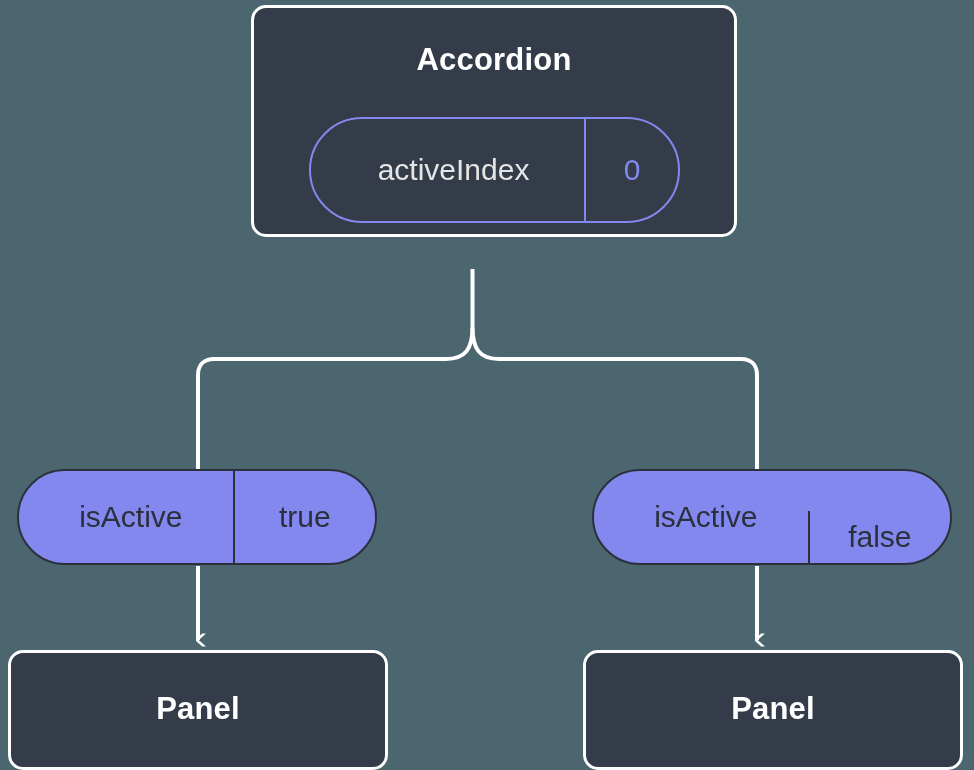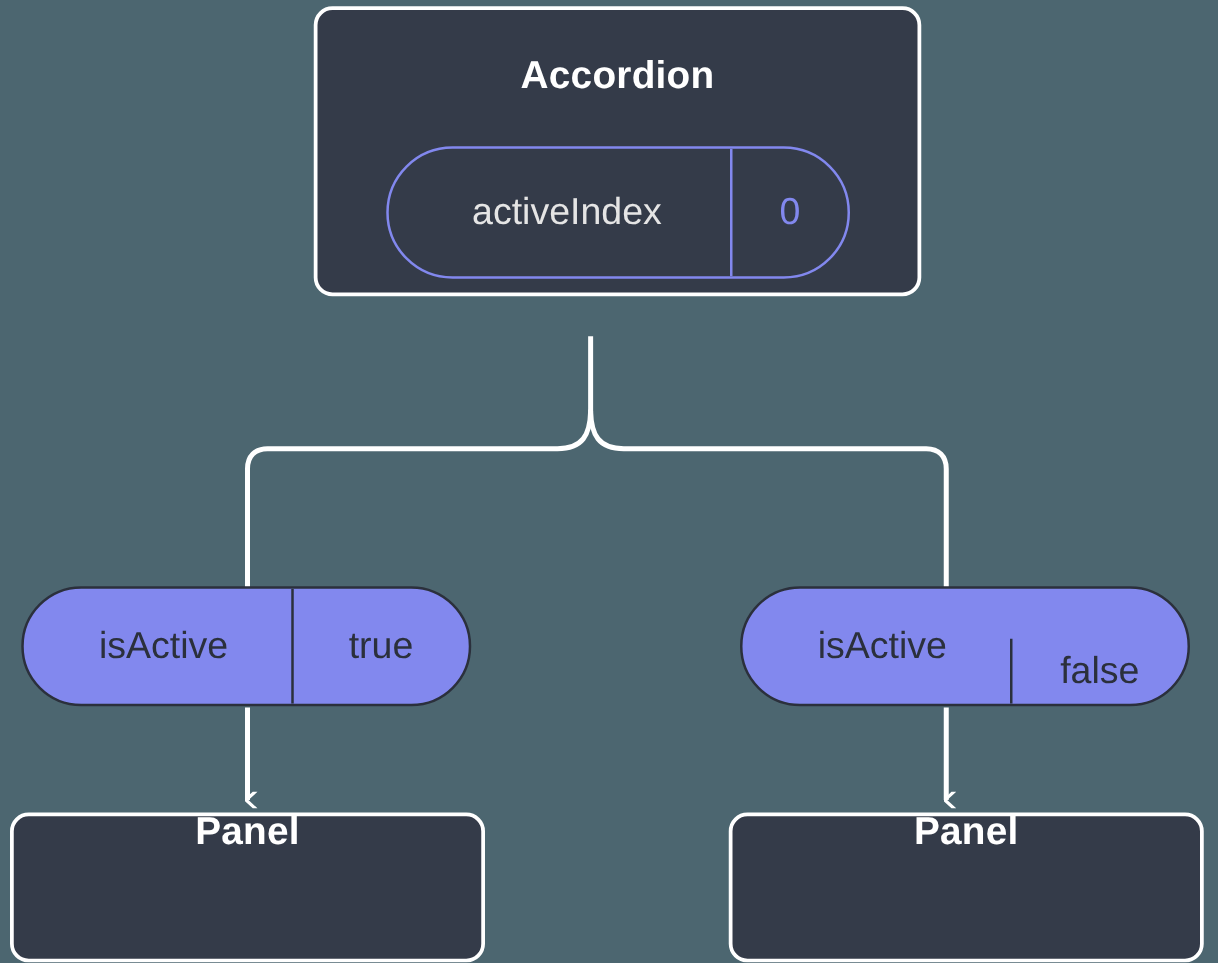--- a/index.html
+++ b/index.html
@@ -48,21 +48,21 @@
     white-space: nowrap;
   }
   #node-accordion {
     left: 251px;
     top: 5px;
     width: 486px;
     height: 232px;
     padding-top: 36px;
   }
   .panel-box {
-    justify-content: flex-start;
+    justify-content: center;
   }
   #node-panel-left {
     left: 8px;
     top: 650px;
     width: 380px;
     height: 120px;
   }
   #node-panel-right {
     left: 583px;
     top: 650px;

